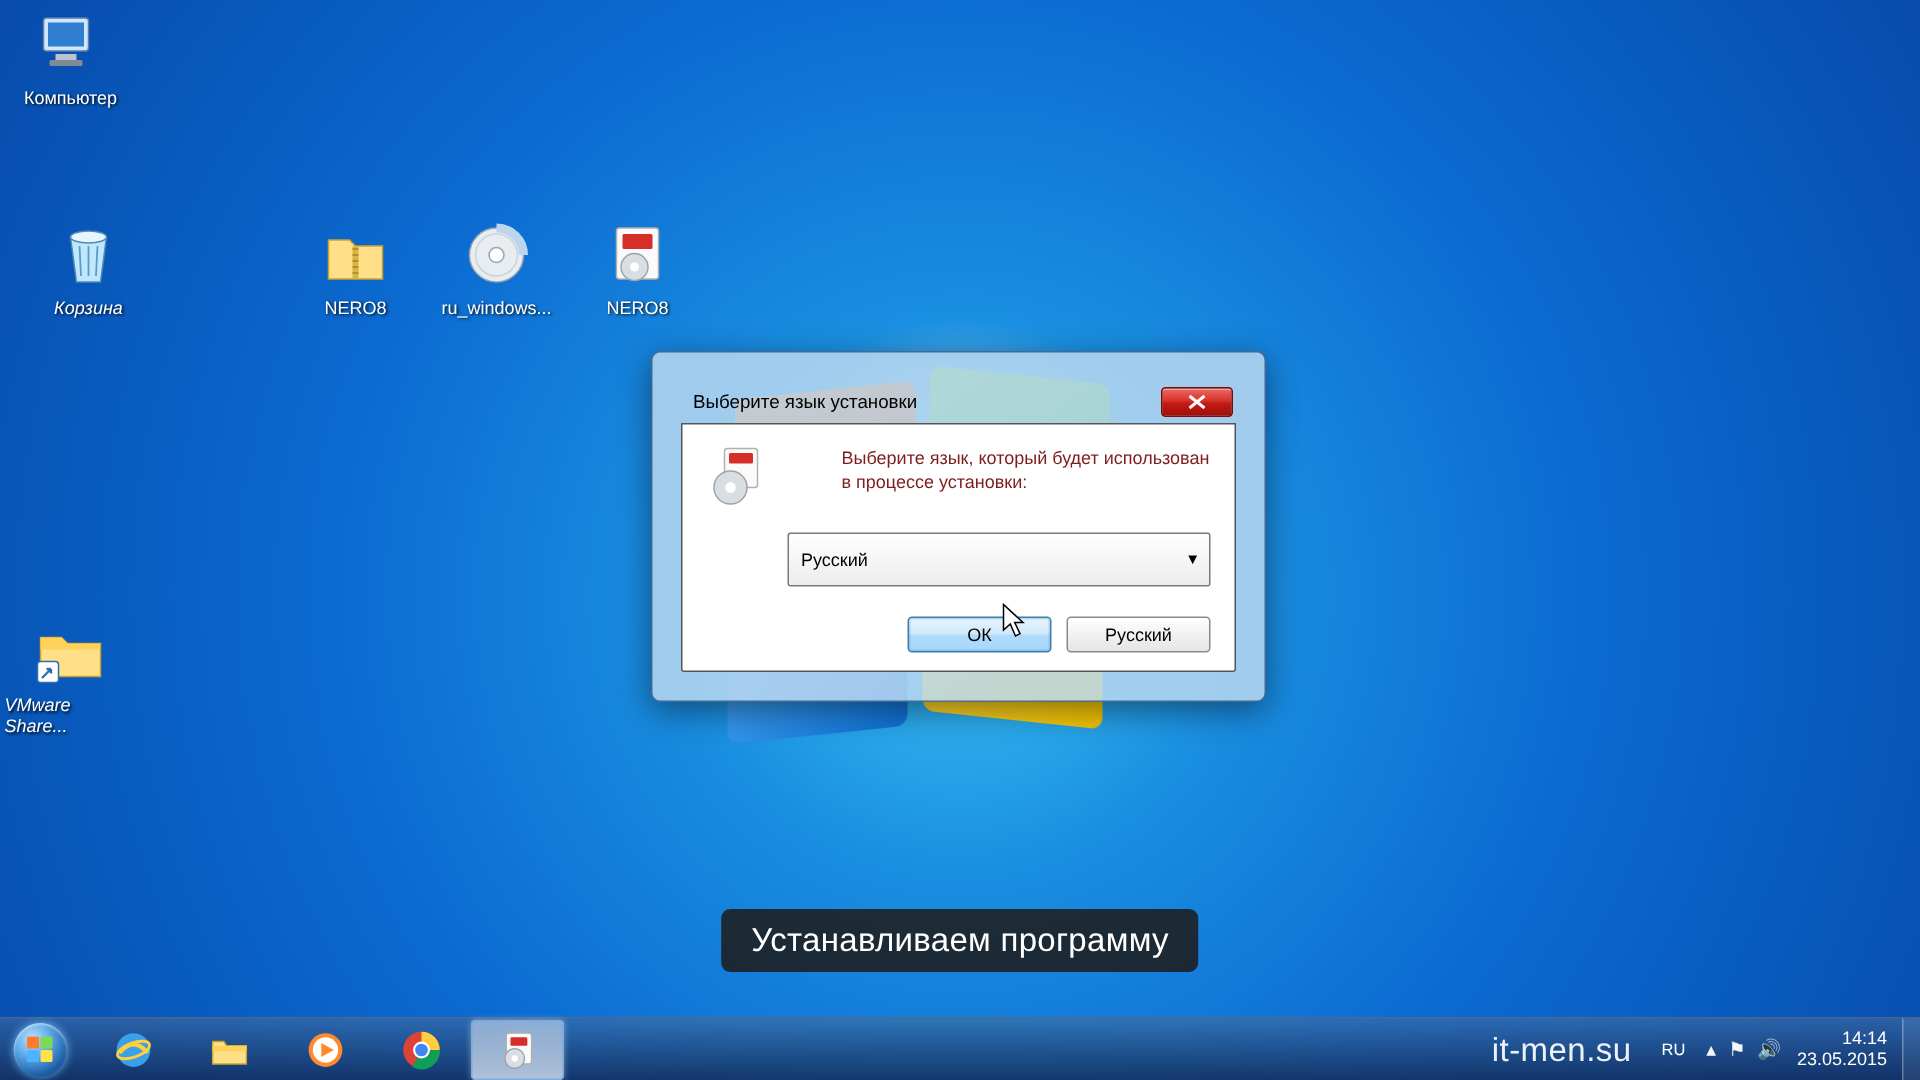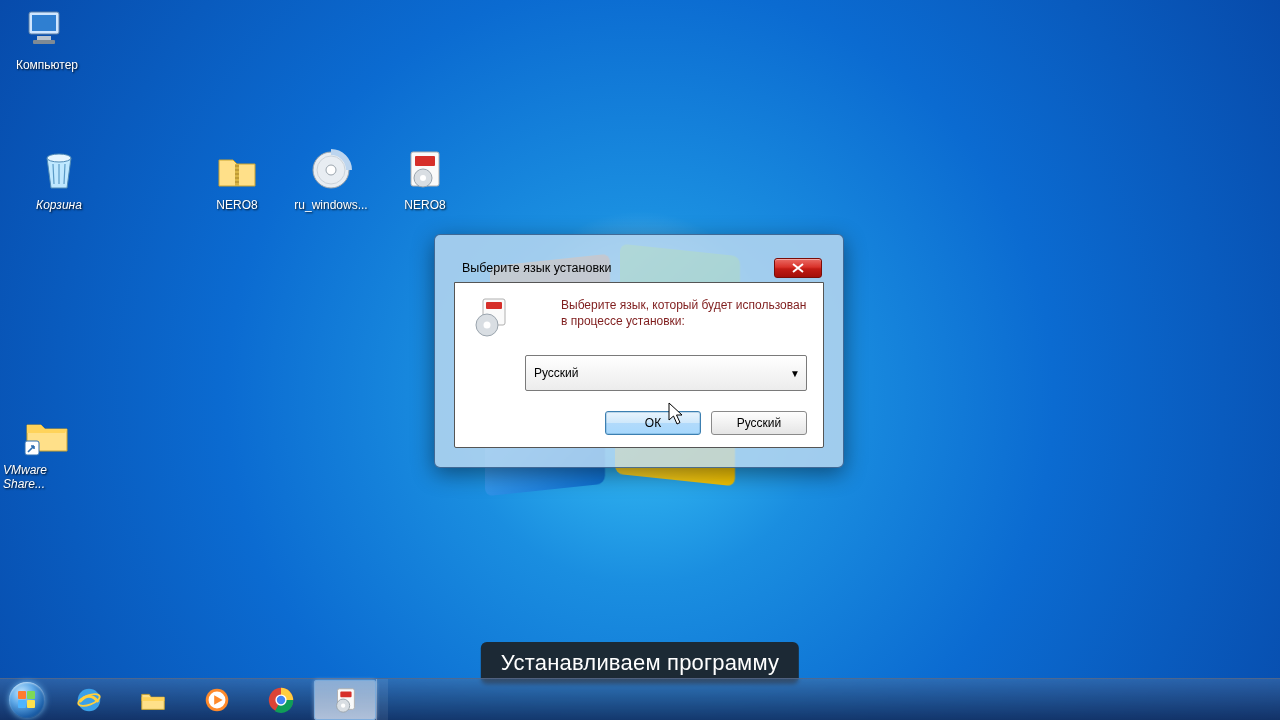--- a/index.html
+++ b/index.html
@@ -91,21 +91,21 @@
   box-shadow: 0 0 0 1px rgba(60,127,177,0.25) inset;
 }
 
 
 .cursor { position:absolute; left:668px; top:402px; width:18px; height:24px; pointer-events:none; }
 
 
 .caption {
   position:absolute; left:50%; transform:translateX(-50%); top:606px;
   background: rgba(30,30,30,0.88); color:#fff; font-size:22px;
-  padding:8px 20px; border-radius:6px; letter-spacing:0.2px;margin-top:36px;
+  padding:8px 20px; border-radius:6px; letter-spacing:0.2px;
 }
 
 
 .taskbar {
   position:absolute; left:0; right:0; bottom:0; height:42px;
   background: linear-gradient(to bottom, rgba(70,110,160,0.55), rgba(20,45,90,0.85));
   border-top:1px solid rgba(255,255,255,0.25);
   display:flex; align-items:center;
   backdrop-filter: blur(2px);
 }
@@ -313,16 +313,29 @@
       <div class="tbtn active">
         <svg viewBox="0 0 32 32">
             <rect x="8" y="4" width="18" height="22" rx="2" fill="#fafafa" stroke="#b0b0b0"></rect>
             <rect x="11" y="7" width="12" height="6" rx="1" fill="#d62f2a"></rect>
             <circle cx="14" cy="22" r="7" fill="#d9dee3" stroke="#9aa4ad"></circle>
             <circle cx="14" cy="22" r="2.3" fill="#fff"></circle>
           </svg>
       </div>
     </div>
 
+    <div class="tray">
+      <span class="watermark">it-men.su</span>
+      <span class="lang">RU</span>
+      <div class="tray-icons">
+        <span>▴</span>
+        <span>⚑</span>
+        <span>🔊</span>
+      </div>
+      <div class="clock">
+        <div>14:14</div>
+        <div>23.05.2015</div>
+      </div>
+    </div>
     <div class="show-desktop"></div>
   </div>
 
 </div>
 
 </body></html>

